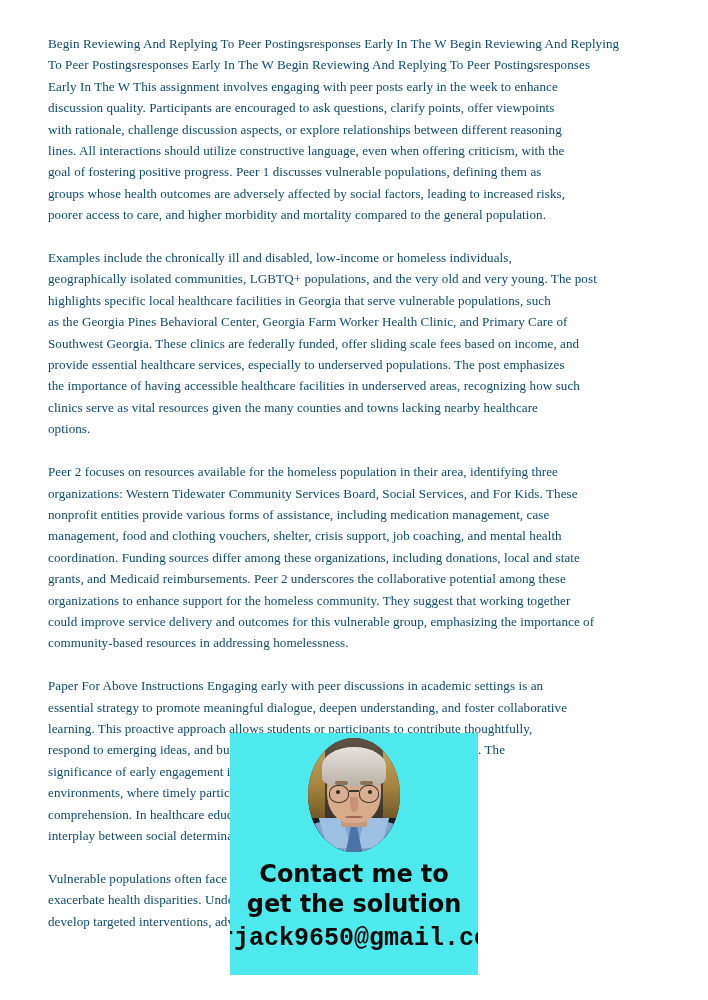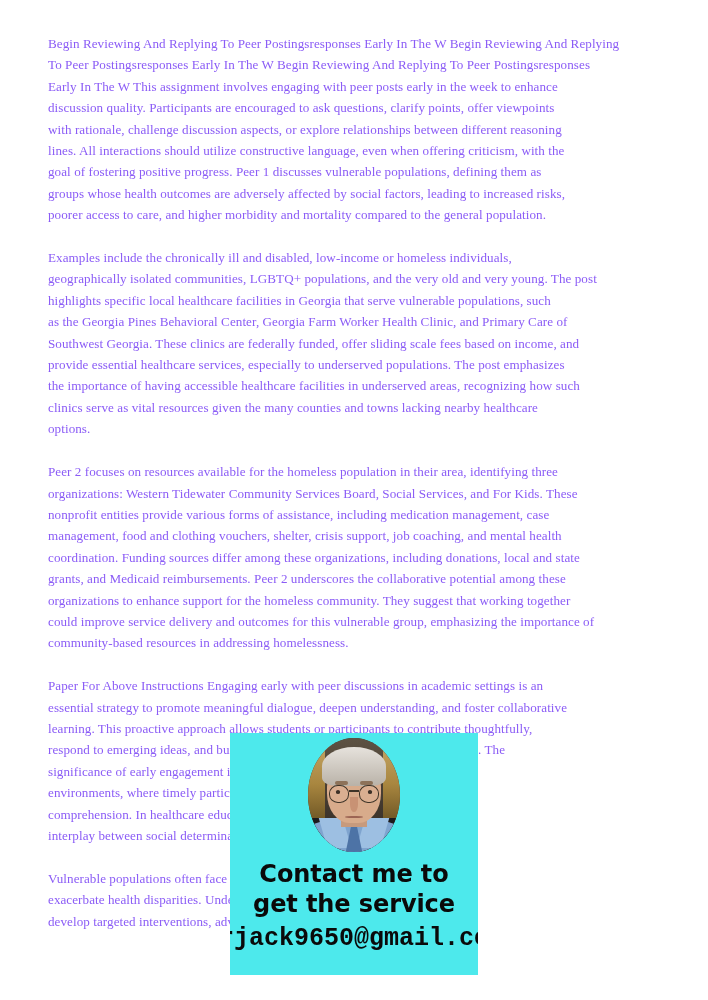--- a/index.html
+++ b/index.html
@@ -28,21 +28,21 @@
     left: 48px;
     top: 33px;
     width: 620px;
   }
 
   .doc-paragraph {
     margin: 0 0 21.4px 0;
     font-family: "Liberation Serif", "DejaVu Serif", serif;
     font-size: 13.1px;
     line-height: 21.4px;
-    color: #8b5cf6;
+    color: #0c4a6e;
     text-align: left;
     white-space: pre-line;
     letter-spacing: 0.005em;
   }
 
   
   #promo-overlay {
     position: absolute;
     left: 230px;
     top: 733px;
@@ -232,18 +232,18 @@
       <div class="ph-glassL"></div>
       <div class="ph-glassR"></div>
       <div class="ph-bridge"></div>
       <div class="ph-eyeL"></div>
       <div class="ph-eyeR"></div>
       <div class="ph-nose"></div>
       <div class="ph-mouth"></div>
     </div>
 
     <div class="promo-line" id="promo-line1">Contact me to</div>
-    <div class="promo-line" id="promo-line2">get the service</div>
+    <div class="promo-line" id="promo-line2">get the solution</div>
     <div id="promo-email">drjack9650@gmail.com</div>
 
   </div>
 
 </div>
 
 </body></html>

